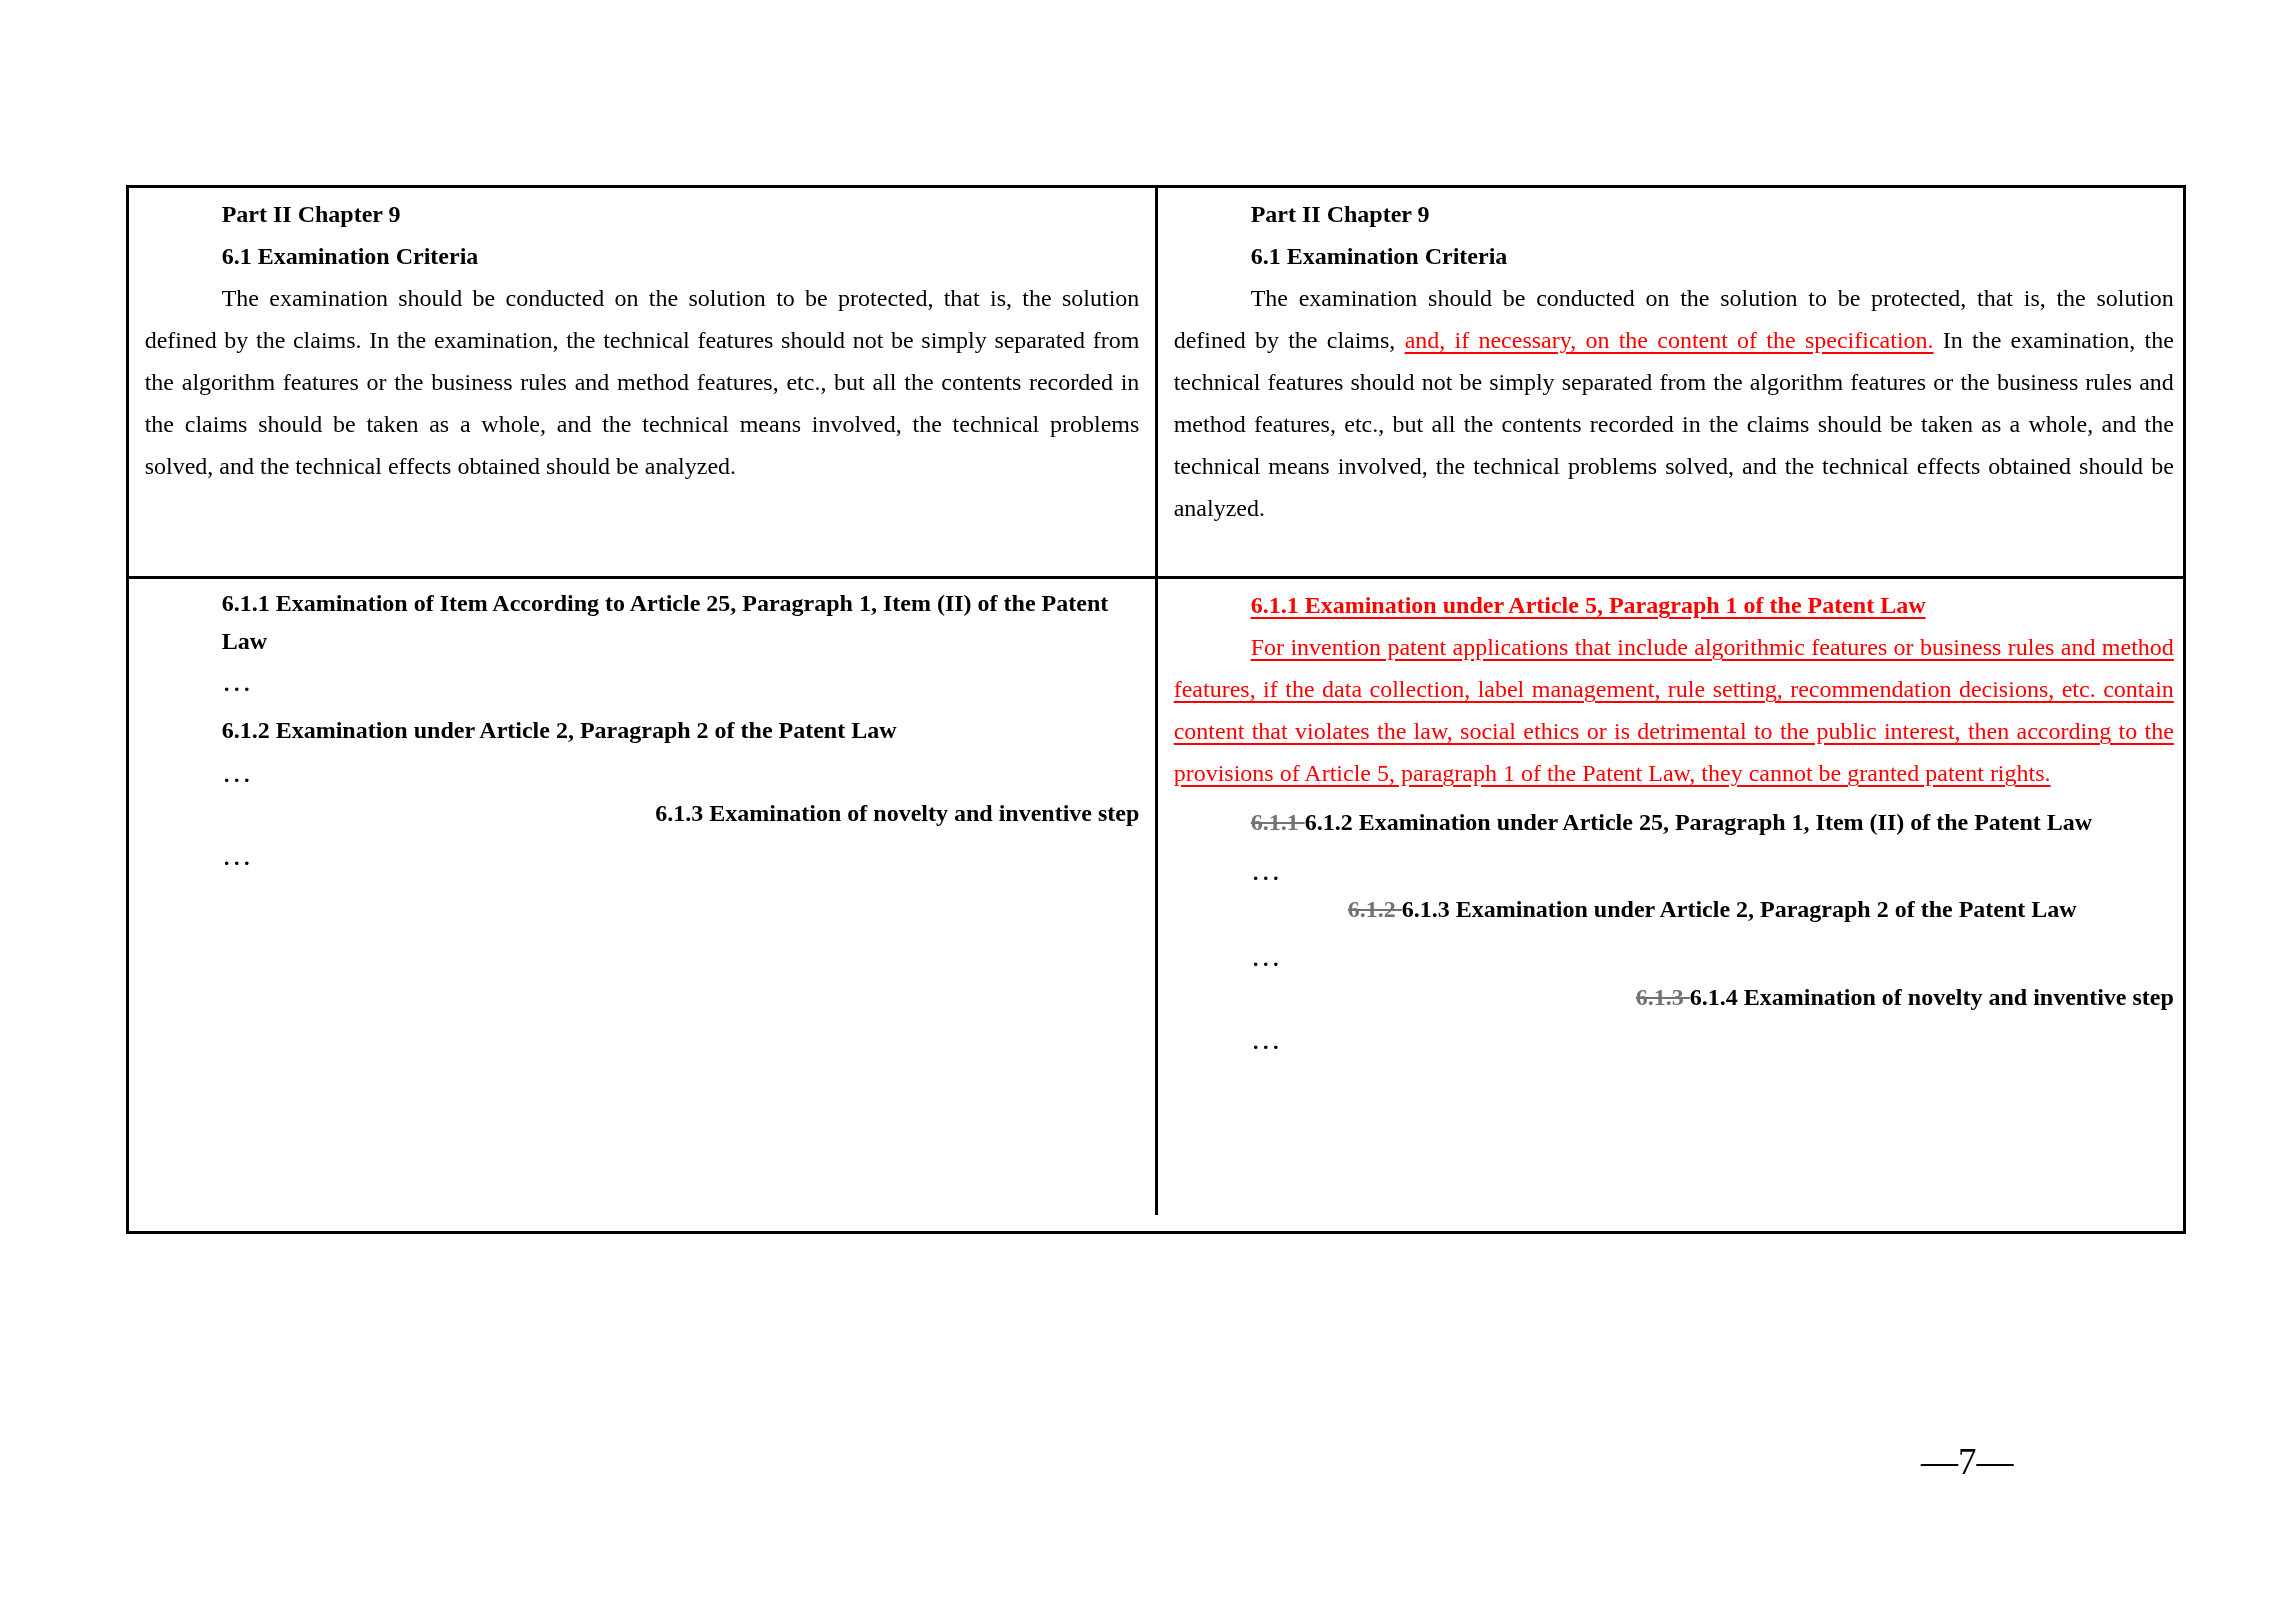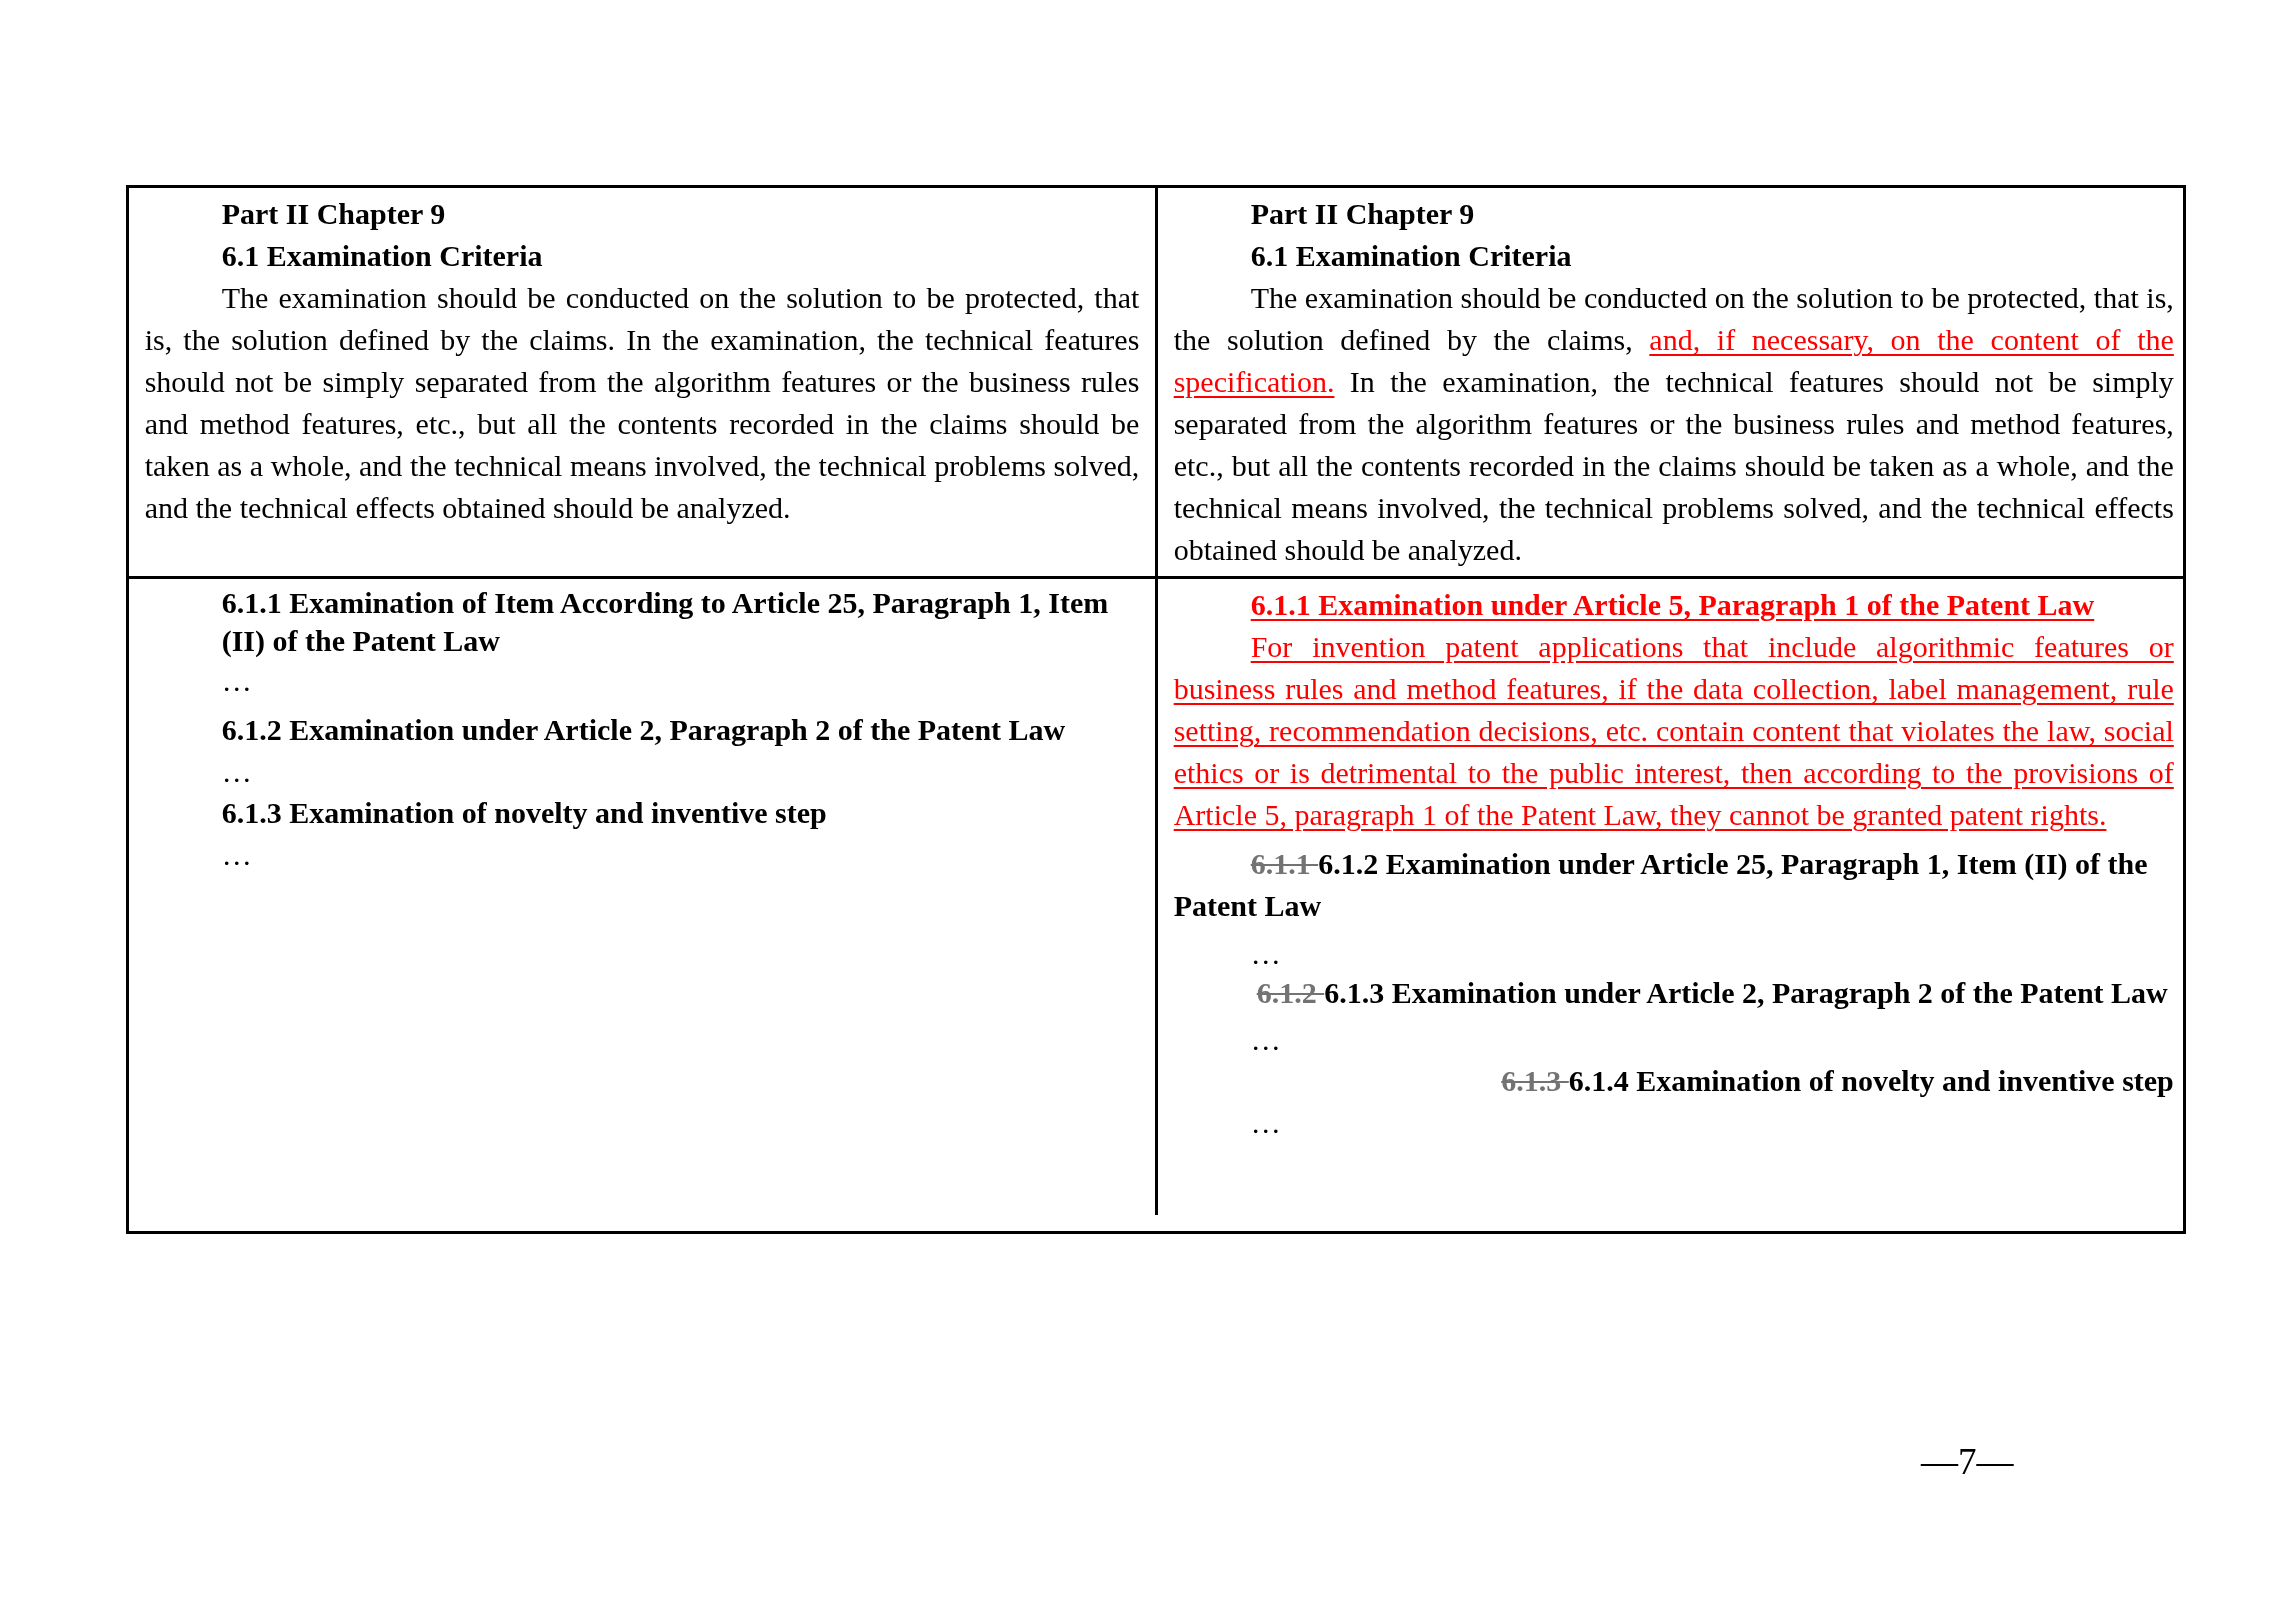--- a/index.html
+++ b/index.html
@@ -6,21 +6,21 @@
   body { width:2295px; height:1623px; position:relative; overflow:hidden;
          font-family:"Liberation Serif", serif; color:#000; }
   .tbl { position:absolute; left:126px; top:185px; width:2060px; height:1049px;
          border:3.3px solid #000; box-sizing:border-box; }
   .row { position:absolute; left:0; right:0; }
   .row1 { top:0; height:391px; border-bottom:3.3px solid #000; box-sizing:border-box; }
   .row2 { top:391px; bottom:16px; }
   .cell { position:absolute; top:0; bottom:0; box-sizing:border-box; padding:5.2px 15.7px 0 15.7px; }
   .c-left { left:0; width:1029px; border-right:3.3px solid #000; }
   .c-right { left:1029px; right:0; padding-right:9.2px; }
-  p { margin:0; font-size:30px; line-height:42px; text-align:justify; }
+  p { margin:0; font-size:24px; line-height:42px; text-align:justify; }
   .ind { text-indent:77px; }
   .b { font-weight:bold; }
   .red { color:#ff0000; text-decoration:underline; text-decoration-thickness:2px; text-underline-offset:3.9px; }
   .del { color:#737373; text-decoration:line-through; text-decoration-thickness:2px; }
   .gap { height:6.5px; }
   .ell { font-size:30px; line-height:41px; padding-left:77px; }
   .pageno { position:absolute; left:1921px; top:1440px; font-size:37px; font-family:"Liberation Serif", serif; letter-spacing:0; }
 </style>
 </head>
 <body>
@@ -37,21 +37,21 @@
       <p class="ind b">6.1 Examination Criteria</p>
       <p class="ind"><span>The examination should be conducted on the solution to be protected, that is, the solution defined by the claims, </span><span class="red">and, if necessary, on the content of the specification.</span><span> In the examination, the technical features should not be simply separated from the algorithm features or the business rules and method features, etc., but all the contents recorded in the claims should be taken as a whole, and the technical means involved, the technical problems solved, and the technical effects obtained should be analyzed.</span></p>
     </div>
   </div>
   <div class="row row2">
     <div class="cell c-left">
       <p class="b" style="padding-left:77px;text-align:left;line-height:38px;">6.1.1 Examination of Item According to Article 25, Paragraph 1, Item (II) of the Patent Law</p>
       <div class="ell">…</div>
       <p class="b" style="padding-left:77px;text-align:left;margin-top:8px;">6.1.2 Examination under Article 2, Paragraph 2 of the Patent Law</p>
       <div class="ell">…</div>
-      <p class="b" style="padding-left:77px;text-align:left;">6.1.3 Examination of novelty and inventive step</p>
+      <p class="b" style="padding-left:77px;text-align:right;">6.1.3 Examination of novelty and inventive step</p>
       <div class="ell">…</div>
     </div>
     <div class="cell c-right">
       <p class="ind b red" style="text-align:left;white-space:nowrap;">6.1.1 Examination under Article 5, Paragraph 1 of the Patent Law</p>
       <p class="ind red">For invention patent applications that include algorithmic features or business rules and method features, if the data collection, label management, rule setting, recommendation decisions, etc. contain content that violates the law, social ethics or is detrimental to the public interest, then according to the provisions of Article 5, paragraph 1 of the Patent Law, they cannot be granted patent rights.</p>
       <div class="gap"></div>
       <p class="ind b" style="text-align:left;"><span class="del">6.1.1 </span><span>6.1.2 Examination under Article 25, Paragraph 1, Item (II) of the Patent Law</span></p>
       <div class="gap"></div>
       <div class="ell">…</div>
       <p class="b" style="padding-left:77px;text-align:center;line-height:38px;"><span class="del">6.1.2 </span><span>6.1.3 Examination under Article 2, Paragraph 2 of the Patent Law</span></p>

